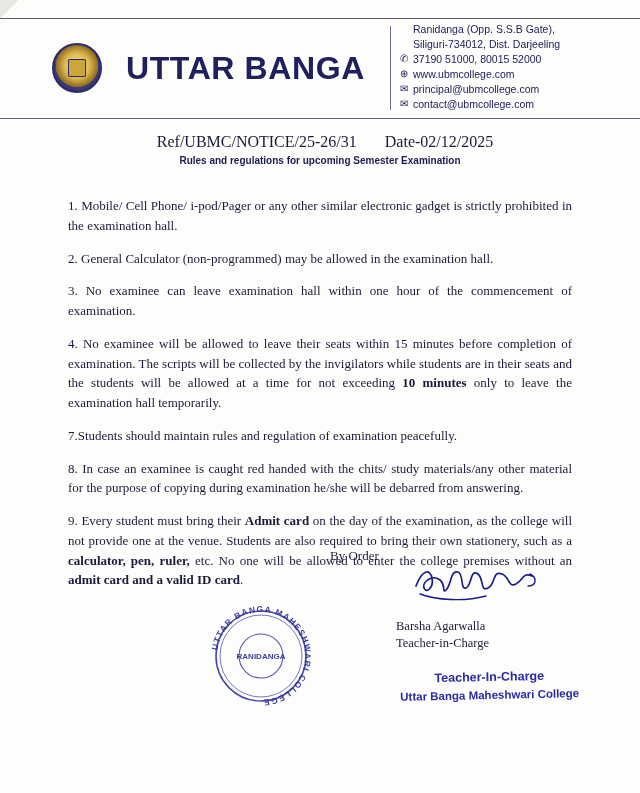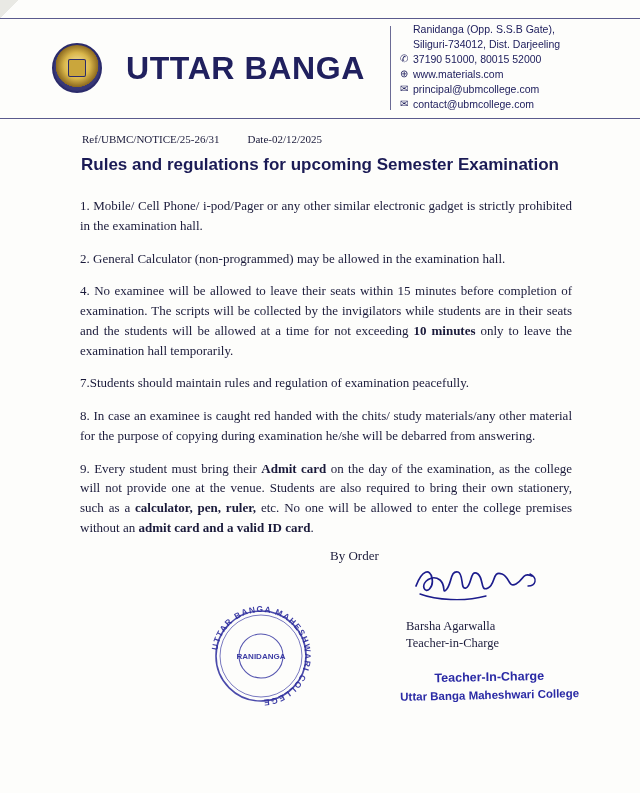--- a/index.html
+++ b/index.html
@@ -120,39 +120,39 @@
     height: 1px;
     background: #5a5a8d;
   }
   
   .refline {
     position: absolute;
     left: 82px;
     right: 72px;
     top: 133px;
     display: flex;
-    justify-content: flex-start;
-    font-size: 11px;
+    justify-content: center;
+    font-size: 16px;
     gap: 28px;
   }
   .title {
     position: absolute;
     left: 0;
     right: 0;
     top: 155px;
     text-align: center;
     font-family: "Liberation Sans", sans-serif;
     font-weight: bold;
-    font-size: 17px;
+    font-size: 10px;
     color: #1b1b55;
   }
   
   .body-wrap {
     position: absolute;
-    left: 80px;
+    left: 68px;
     right: 68px;
     top: 183px;
     font-family: Liberation Serif, serif;
   }
   .para {
     font-size: 13px;
     line-height: 1.52;
     text-align: justify;
     margin-bottom: 13px;
   }
@@ -169,21 +169,21 @@
   .signature {
     position: absolute;
     left: 412px;
     top: 560px;
     width: 130px;
     height: 46px;
     color: #1c1c8c;
   }
   .sign-name {
     position: absolute;
-    left: 406px;
+    left: 396px;
     top: 618px;
     font-size: 12.5px;
     line-height: 1.35;
   }
   .stamp {
     position: absolute;
     left: 205px;
     top: 600px;
     width: 112px;
     height: 112px;
@@ -238,21 +238,21 @@
       <div class="row">
         <span class="ico"></span>
         <span>Siliguri-734012, Dist. Darjeeling</span>
       </div>
       <div class="row">
         <span class="ico">✆</span>
         <span>37190 51000, 80015 52000</span>
       </div>
       <div class="row">
         <span class="ico">⊕</span>
-        <span>www.materials.com</span>
+        <span>www.ubmcollege.com</span>
       </div>
       <div class="row">
         <span class="ico">✉</span>
         <span>principal@ubmcollege.com</span>
       </div>
       <div class="row">
         <span class="ico">✉</span>
         <span>contact@ubmcollege.com</span>
       </div>
     </div>
@@ -261,20 +261,21 @@
   <div class="refline">
     <span>Ref/UBMC/NOTICE/25-26/31</span>
     <span>Date-02/12/2025</span>
   </div>
 
   <div class="title">Rules and regulations for upcoming Semester Examination</div>
 
   <div class="body-wrap">
     <p class="para">1. Mobile/ Cell Phone/ i-pod/Pager or any other similar electronic gadget is strictly prohibited in the examination hall.</p>
     <p class="para">2. General Calculator (non-programmed) may be allowed in the examination hall.</p>
+    <p class="para">3. No examinee can leave examination hall within one hour of the commencement of examination.</p>
     <p class="para">4. No examinee will be allowed to leave their seats within 15 minutes before completion of examination. The scripts will be collected by the invigilators while students are in their seats and the students will be allowed at a time for not exceeding <b>10 minutes</b> only to leave the examination hall temporarily.</p>
     <p class="para">7.Students should maintain rules and regulation of examination peacefully.</p>
     <p class="para">8. In case an examinee is caught red handed with the chits/ study materials/any other material for the purpose of copying during examination he/she will be debarred from answering.</p>
     <p class="para">9. Every student must bring their <b>Admit card</b> on the day of the examination, as the college will not provide one at the venue. Students are also required to bring their own stationery, such as a <b>calculator, pen, ruler,</b> etc. No one will be allowed to enter the college premises without an <b>admit card and a valid ID card</b>.</p>
   </div>
 
   <div class="byorder">By Order</div>
 
   <div class="signature">
     <svg width="130" height="46" viewBox="0 0 130 46" fill="none" xmlns="http://www.w3.org/2000/svg">

